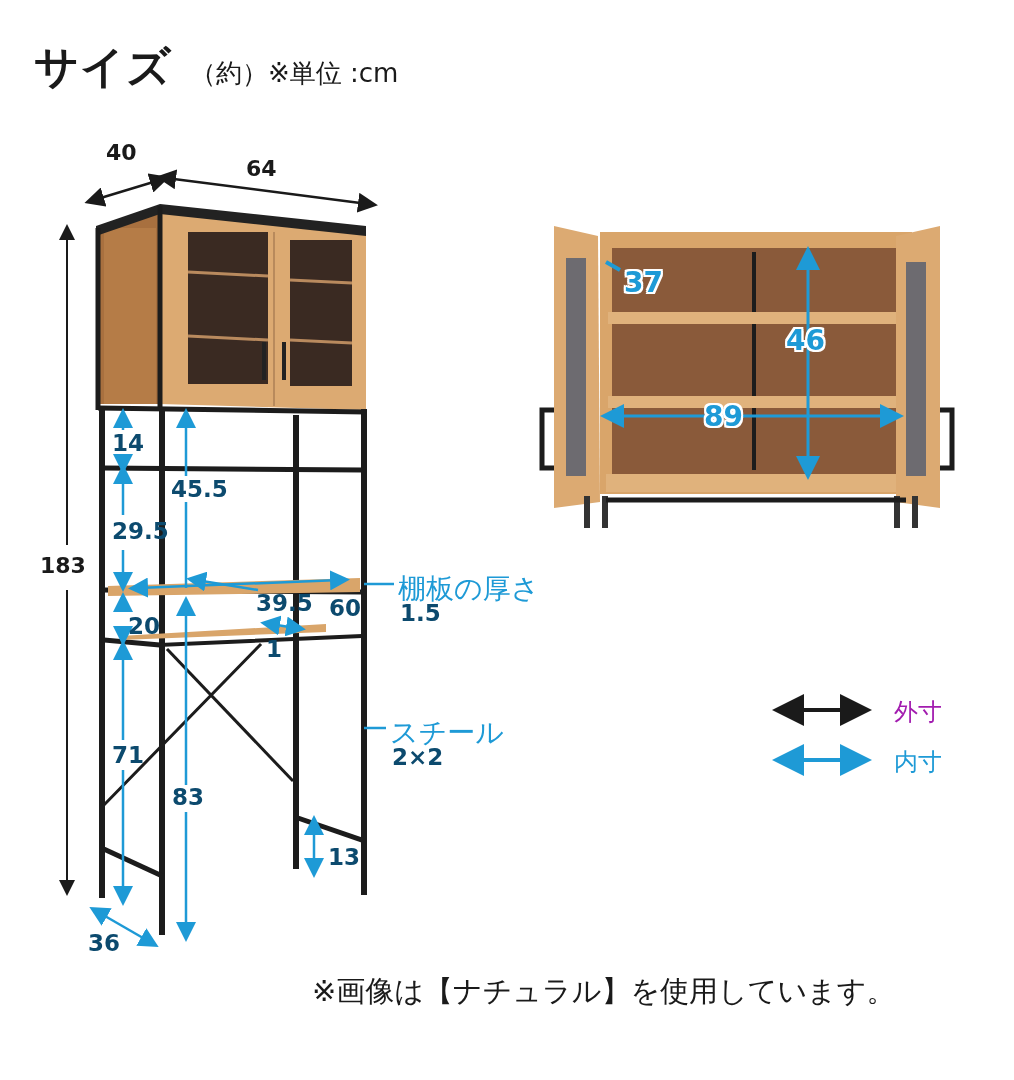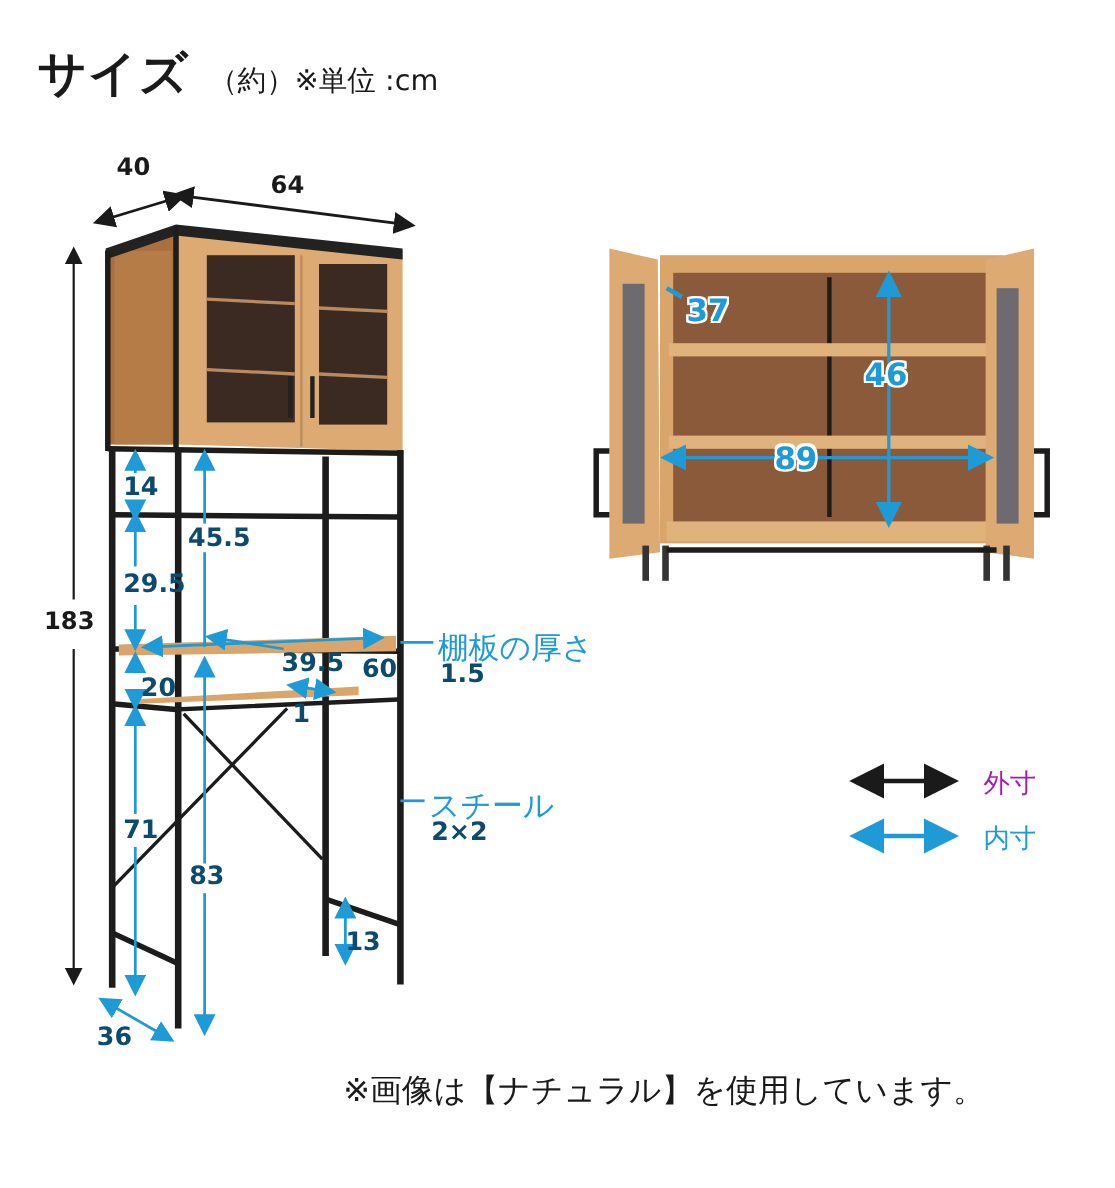--- a/index.html
+++ b/index.html
@@ -137,21 +137,21 @@
 
 <div class="abs lbl-blue" style="left:112px;top:430px;">14</div>
 <div class="abs lbl-blue" style="left:171px;top:476px;">45.5</div>
 <div class="abs lbl-blue" style="left:112px;top:518px;">29.5</div>
 <div class="abs lbl-blue" style="left:329px;top:550px;margin-top:45px;">60</div>
 <div class="abs lbl-blue" style="left:256px;top:590px;">39.5</div>
 <div class="abs lbl-blue" style="left:128px;top:613px;">20</div>
 <div class="abs lbl-blue" style="left:266px;top:636px;">1</div>
 <div class="abs lbl-blue" style="left:112px;top:742px;">71</div>
 <div class="abs lbl-blue" style="left:172px;top:784px;">83</div>
-<div class="abs lbl-blue" style="left:314px;top:844px;">13</div>
+<div class="abs lbl-blue" style="left:328px;top:844px;">13</div>
 <div class="abs lbl-blue" style="left:88px;top:930px;">36</div>
 
 <div class="abs note-blue" style="left:398px;top:570px;">棚板の厚さ</div>
 <div class="abs lbl-blue" style="left:400px;top:600px;">1.5</div>
 <div class="abs note-blue" style="left:390px;top:714px;">スチール</div>
 <div class="abs lbl-blue" style="left:392px;top:744px;">2×2</div>
 
 <div class="abs lbl-blue-out" style="left:624px;top:266px;">37</div>
 <div class="abs lbl-blue-out" style="left:786px;top:324px;">46</div>
 <div class="abs lbl-blue-out" style="left:704px;top:400px;">89</div>

